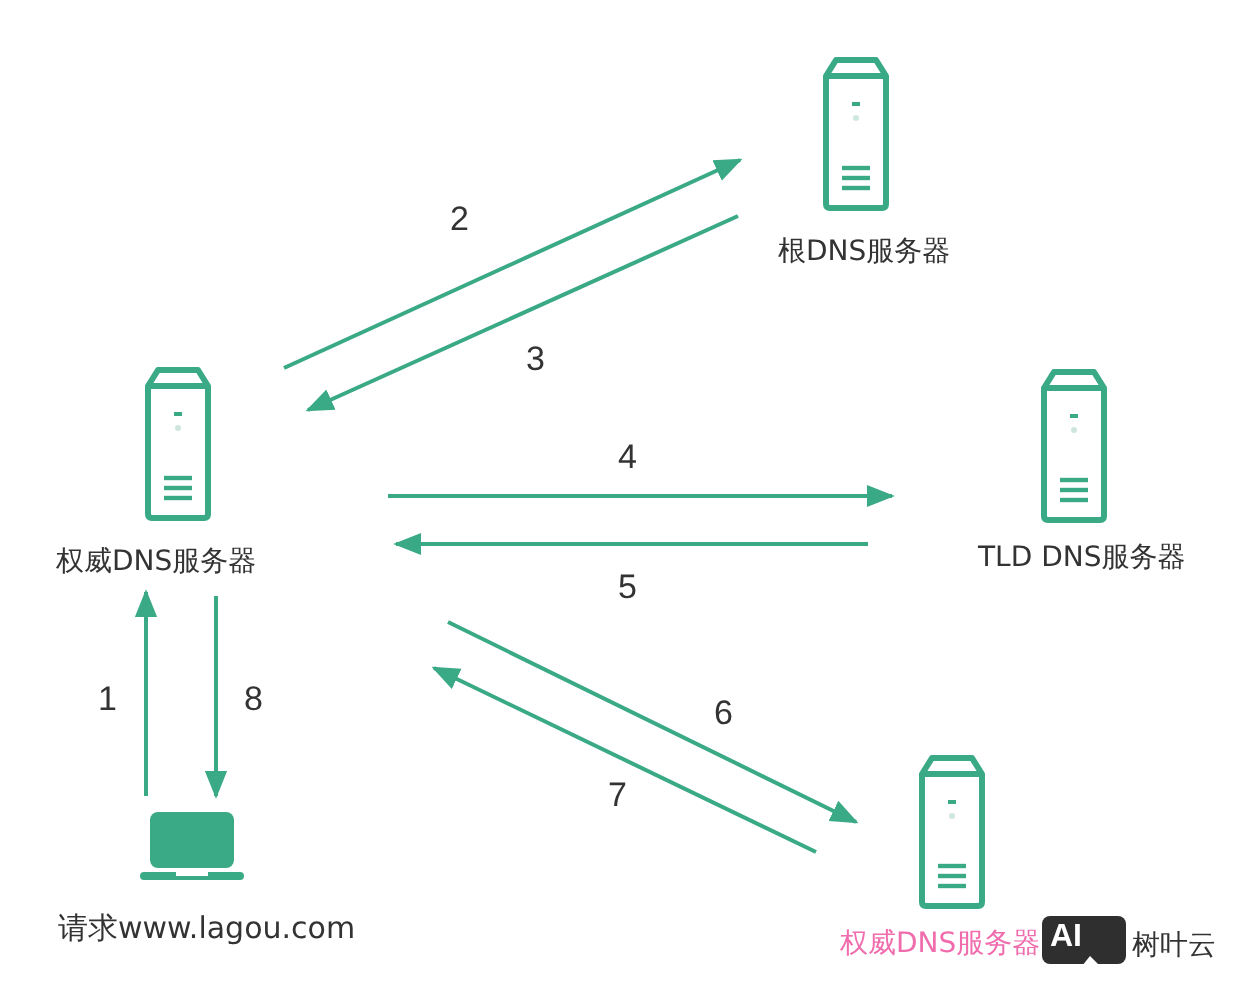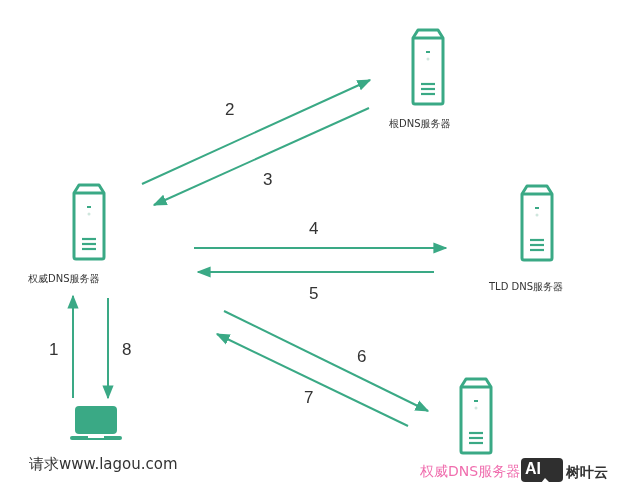--- a/index.html
+++ b/index.html
@@ -1,23 +1,23 @@
 <!DOCTYPE html>
 <html><head>
   <meta charset="utf-8">
   <style>
     html, body { margin: 0; padding: 0; background: #ffffff; }
     body { width: 621px; height: 500px; position: relative; overflow: hidden;
            font-family: "DejaVu Sans", "Liberation Sans", sans-serif; color: #333333; }
     .canvas { position: absolute; left: 0; top: 0; width: 621px; height: 500px; }
-    .label { position: absolute; font-size: 10px; color: #333333; white-space: nowrap; }
+    .label { position: absolute; font-size: 14px; color: #333333; white-space: nowrap; }
     .step { position: absolute; font-size: 17px; color: #333333; font-family: "Liberation Sans", sans-serif; }
     .wm-box { position: absolute; left: 521px; top: 458px; width: 42px; height: 24px; background: #2f2f2f; border-radius: 4px; }
     .wm-ai { position: absolute; left: 4px; top: 2px; font-size: 16px; font-weight: bold; color: #ffffff; font-family: "Liberation Sans", sans-serif; }
-    .wm-text { position: absolute; left: 566px; top: 464px; font-size: 14px; color: #333333; font-weight: bold; }
+    .wm-text { position: absolute; left: 566px; top: 464px; font-size: 14px; color: #333333; font-weight: normal; }
     .wm-faint { position: absolute; left: 420px; top: 463px; font-size: 14px; color: #ec4899; opacity: 0.8; white-space: nowrap; }
   </style>
 </head>
 <body>
 
 <svg class="canvas" viewBox="0 0 621 500" xmlns="http://www.w3.org/2000/svg">
   <defs>
     <marker id="ah" viewBox="0 0 10 10" refX="9" refY="5" markerWidth="7" markerHeight="7" orient="auto-start-reverse">
       <path d="M0,1 L10,5 L0,9 z" fill="#3aa985"></path>
     </marker>
@@ -56,21 +56,21 @@
   <line x1="142" y1="184" x2="370" y2="80" stroke="#3aa985" stroke-width="2" marker-end="url(#ah)"></line>
   <line x1="369" y1="108" x2="154" y2="205" stroke="#3aa985" stroke-width="2" marker-end="url(#ah)"></line>
   <line x1="194" y1="248" x2="446" y2="248" stroke="#3aa985" stroke-width="2" marker-end="url(#ah)"></line>
   <line x1="434" y1="272" x2="198" y2="272" stroke="#3aa985" stroke-width="2" marker-end="url(#ah)"></line>
   <line x1="224" y1="311" x2="428" y2="411" stroke="#3aa985" stroke-width="2" marker-end="url(#ah)"></line>
   <line x1="408" y1="426" x2="217" y2="334" stroke="#3aa985" stroke-width="2" marker-end="url(#ah)"></line>
 </svg>
 
 <div class="label" style="left:389px; top:117px;">根DNS服务器</div>
 <div class="label" style="left:28px; top:272px;">权威DNS服务器</div>
-<div class="label" style="left:489px; top:280px;text-align:center;">TLD DNS服务器</div>
+<div class="label" style="left:489px; top:270px;text-align:center;">TLD DNS服务器</div>
 <div class="label" style="left:29px; top:455px; font-size:15px;">请求www.lagou.com</div>
 
 <div class="step" style="left:49px; top:340px;">1</div>
 <div class="step" style="left:122px; top:340px;">8</div>
 <div class="step" style="left:225px; top:100px;">2</div>
 <div class="step" style="left:263px; top:170px;">3</div>
 <div class="step" style="left:309px; top:219px;">4</div>
 <div class="step" style="left:309px; top:284px;">5</div>
 <div class="step" style="left:357px; top:347px;">6</div>
 <div class="step" style="left:304px; top:388px;">7</div>

